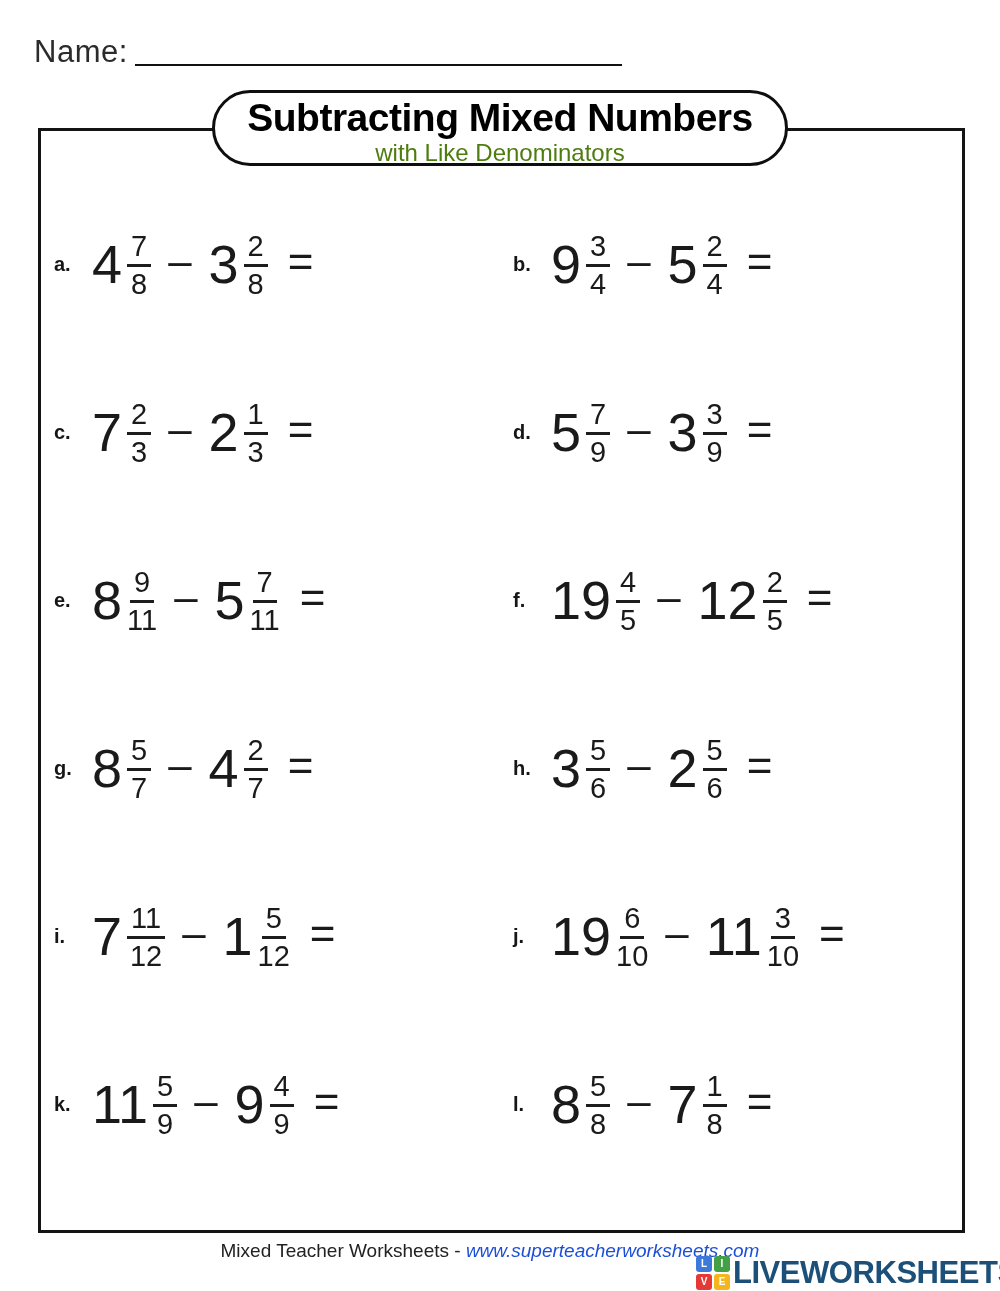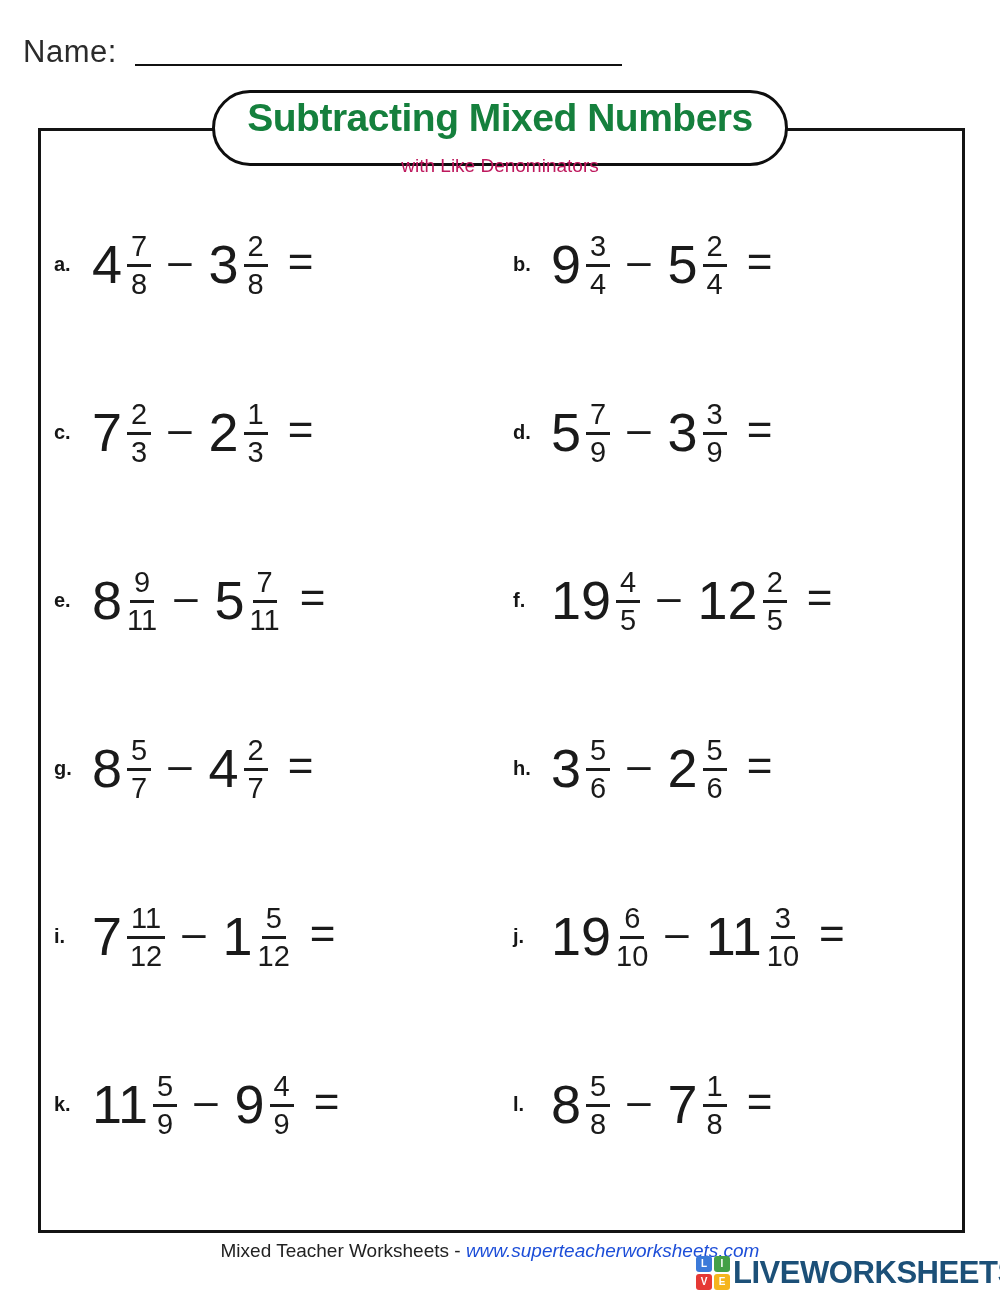--- a/index.html
+++ b/index.html
@@ -6,21 +6,21 @@
   html, body { background: #ffffff; }
   body {
     width: 1000px; height: 1291px;
     position: relative;
     font-family: "Liberation Sans", sans-serif;
     color: #1d1d1d;
     overflow: hidden;
   }
 
   
-  .name-row { position: absolute; left: 23px; top: 34px; }
+  .name-row { position: absolute; left: 34px; top: 34px; }
   .name-label { font-size: 31px; color: #2b2b2b; letter-spacing: 0.5px; }
   .name-line {
     position: absolute; left: 135px; top: 64px;
     width: 487px; border-bottom: 2.5px solid #111;
   }
 
   
   .sheet-border {
     position: absolute; left: 38px; top: 128px;
     width: 927px; height: 1105px;
@@ -32,24 +32,24 @@
     position: absolute; left: 50%; top: 90px; transform: translateX(-50%);
     width: 576px; height: 76px;
     background: #ffffff;
     border: 3.5px solid #0e0e0e;
     border-radius: 42px;
     text-align: center;
     z-index: 3;
     padding-top: 5px;
   }
   .title-main {
-    font-size: 39px; font-weight: bold; letter-spacing: -0.5px; color: #15803d;
+    font-size: 39px; font-weight: bold; letter-spacing: -0.5px; color: #000000;
     line-height: 1.05;
   }
-  .title-sub { font-size: 19px; color: #be185d; margin-top: 16px; }
+  .title-sub { font-size: 24px; color: #4d7c0f; margin-top: 0; }
 
   
   .problems {
     position: absolute; left: 38px; top: 180px;
     width: 927px;
     display: grid;
     grid-template-columns: 465px 1fr;
     grid-auto-rows: 168px;
   }
   .problem { display: flex; align-items: center; padding-left: 16px; }

